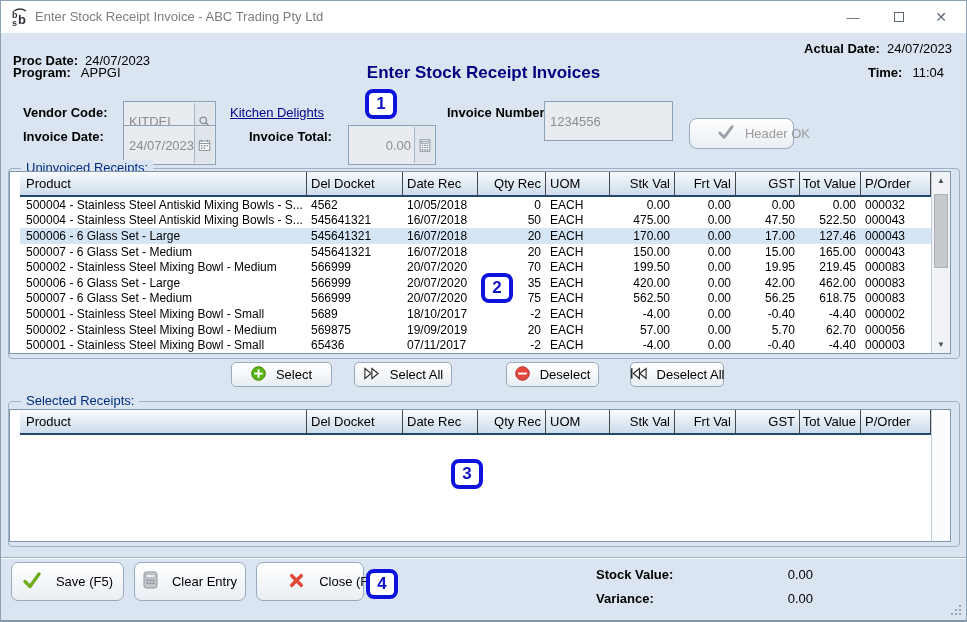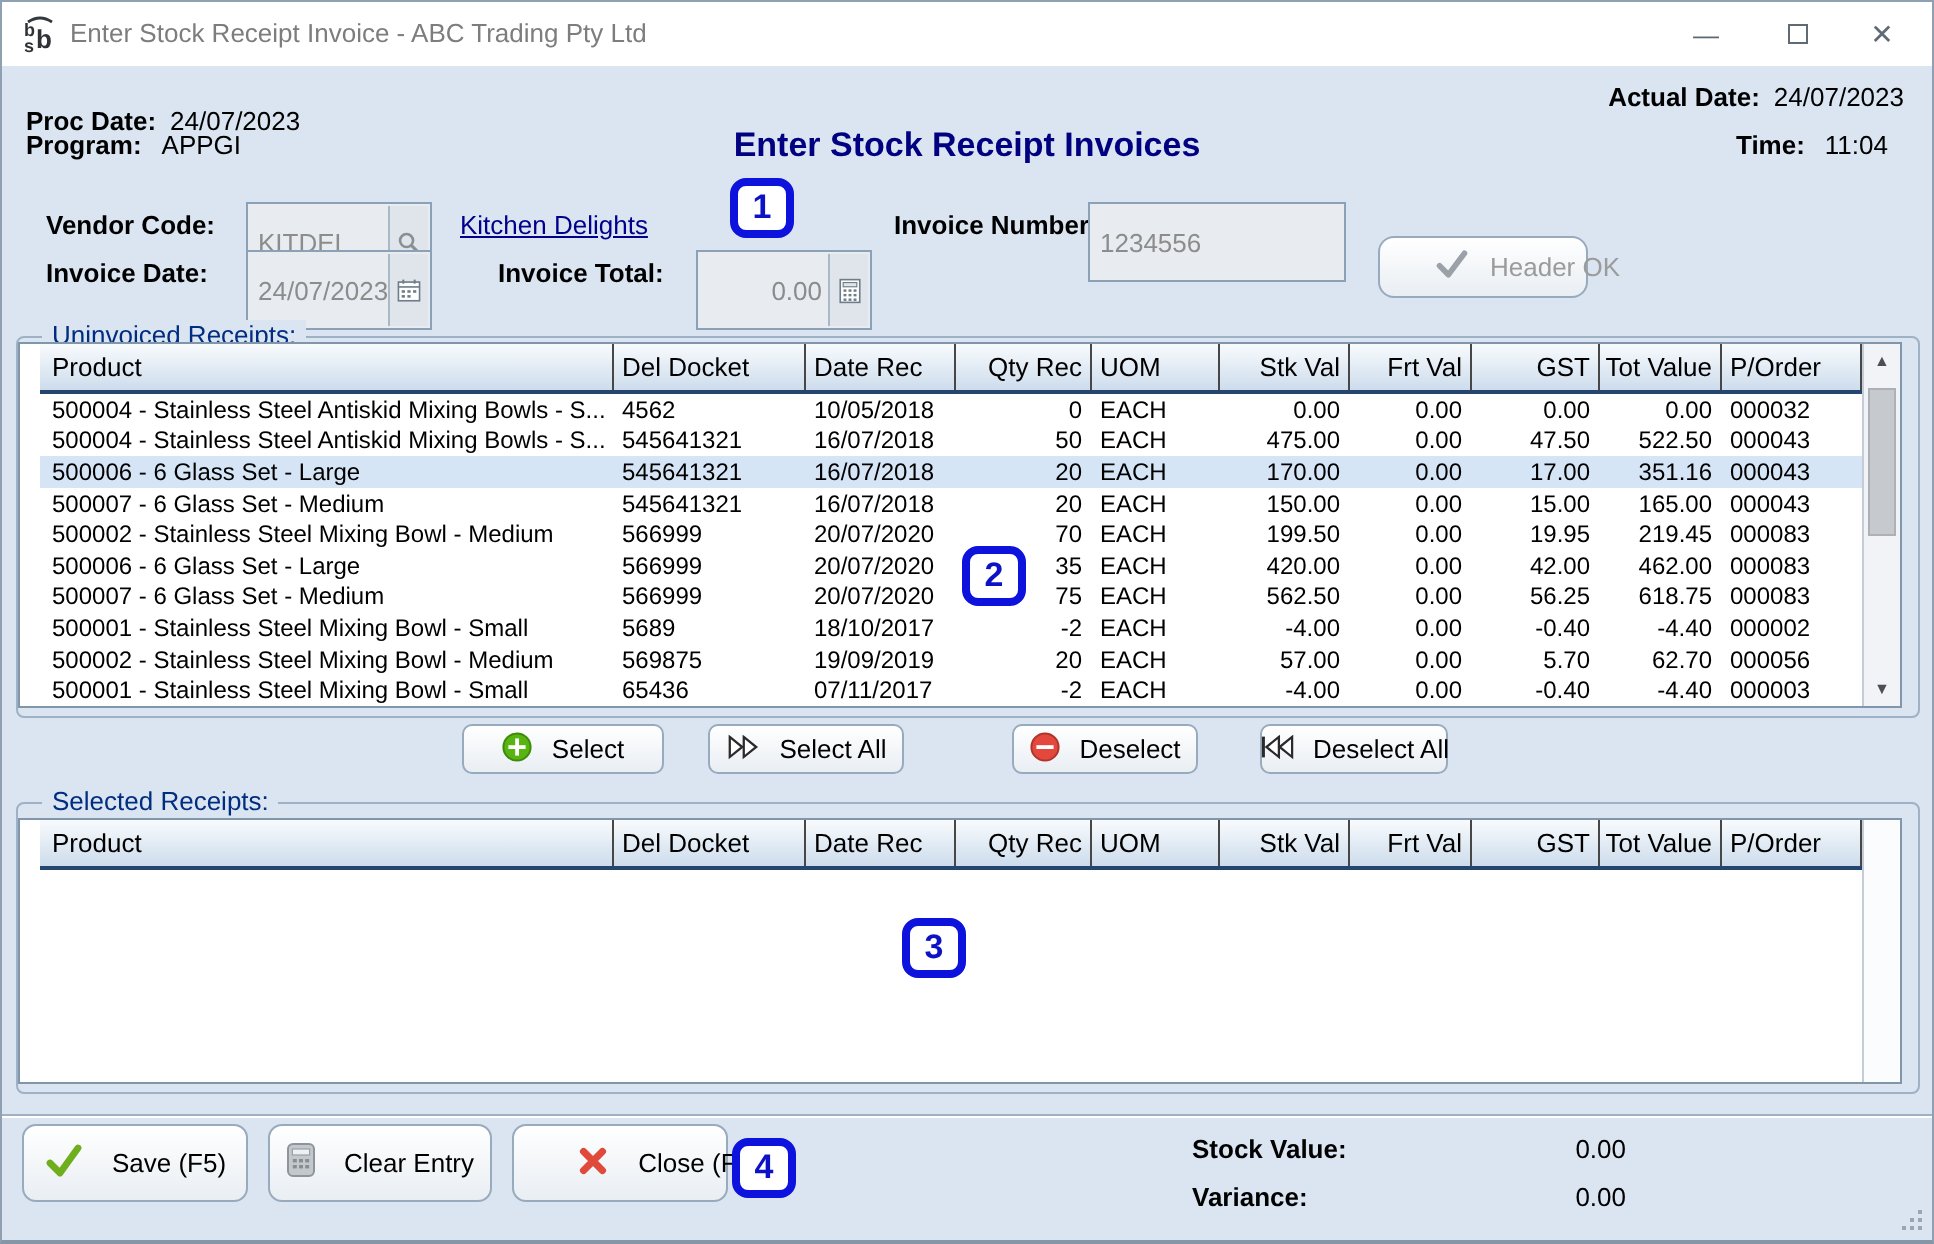--- a/index.html
+++ b/index.html
@@ -228,21 +228,21 @@
           </div>
           <div class="trow hl">
             <div class="cell c-product">500006 - 6 Glass Set - Large</div>
             <div class="cell c-docket">545641321</div>
             <div class="cell c-daterec">16/07/2018</div>
             <div class="cell c-qty num">20</div>
             <div class="cell c-uom">EACH</div>
             <div class="cell c-stk num">170.00</div>
             <div class="cell c-frt num">0.00</div>
             <div class="cell c-gst num">17.00</div>
-            <div class="cell c-tot num">351.16</div>
+            <div class="cell c-tot num">127.46</div>
             <div class="cell c-po">000043</div>
           </div>
           <div class="trow">
             <div class="cell c-product">500007 - 6 Glass Set - Medium</div>
             <div class="cell c-docket">545641321</div>
             <div class="cell c-daterec">16/07/2018</div>
             <div class="cell c-qty num">20</div>
             <div class="cell c-uom">EACH</div>
             <div class="cell c-stk num">150.00</div>
             <div class="cell c-frt num">0.00</div>

